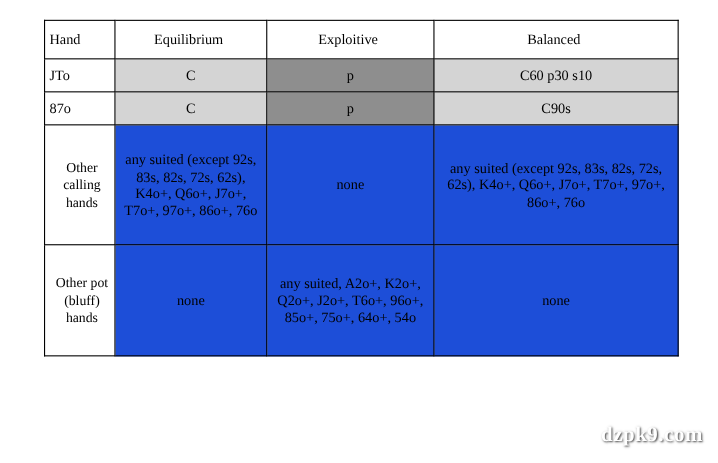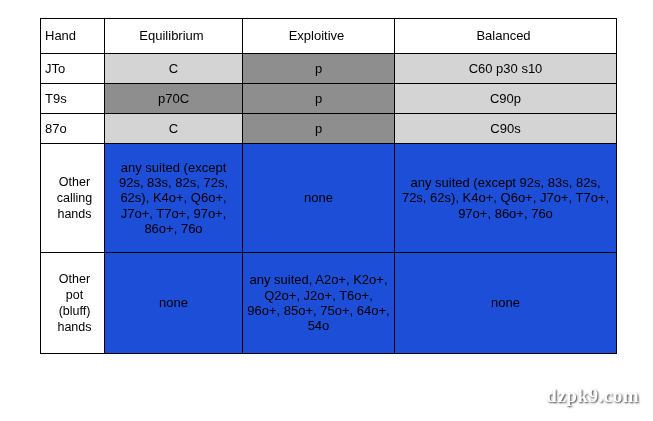--- a/index.html
+++ b/index.html
@@ -21,21 +21,21 @@
     width: 576px;
   }
   table.strategy {
     border-collapse: collapse;
     width: 576px;
     table-layout: fixed;
     background: #ffffff;
   }
   table.strategy td, table.strategy th {
     border: 1px solid #000000;
-    font-family: Liberation Sans, sans-serif;
+    font-family: Liberation Serif, serif;
     font-weight: normal;
     color: #000000;
     vertical-align: middle;
     padding: 2px 4px;
     font-size: 13px;
     line-height: 1.18;
   }
   
   col.c-hand   { width: 64px; }
   col.c-eq     { width: 138px; }
@@ -114,26 +114,20 @@
       </tr>
     </thead>
     <tbody>
       <tr>
         <td class="handcell">JTo</td>
         <td class="cell shade-light">C</td>
         <td class="cell shade-dark">p</td>
         <td class="cell shade-light">C60 p30 s10</td>
       </tr>
       <tr>
-        <td class="handcell">T9s</td>
-        <td class="cell shade-dark">p70C</td>
-        <td class="cell shade-dark">p</td>
-        <td class="cell shade-light">C90p</td>
-      </tr>
-      <tr>
         <td class="handcell">87o</td>
         <td class="cell shade-light">C</td>
         <td class="cell shade-dark">p</td>
         <td class="cell shade-light">C90s</td>
       </tr>
       <tr class="row-tall1">
         <td class="handcell multi">Other calling hands</td>
         <td class="bigcell shade-none">any suited (except 92s, 83s, 82s, 72s, 62s), K4o+, Q6o+, J7o+, T7o+, 97o+, 86o+, 76o</td>
         <td class="bigcell shade-none">none</td>
         <td class="bigcell shade-none">any suited (except 92s, 83s, 82s, 72s, 62s), K4o+, Q6o+, J7o+, T7o+, 97o+, 86o+, 76o</td>

